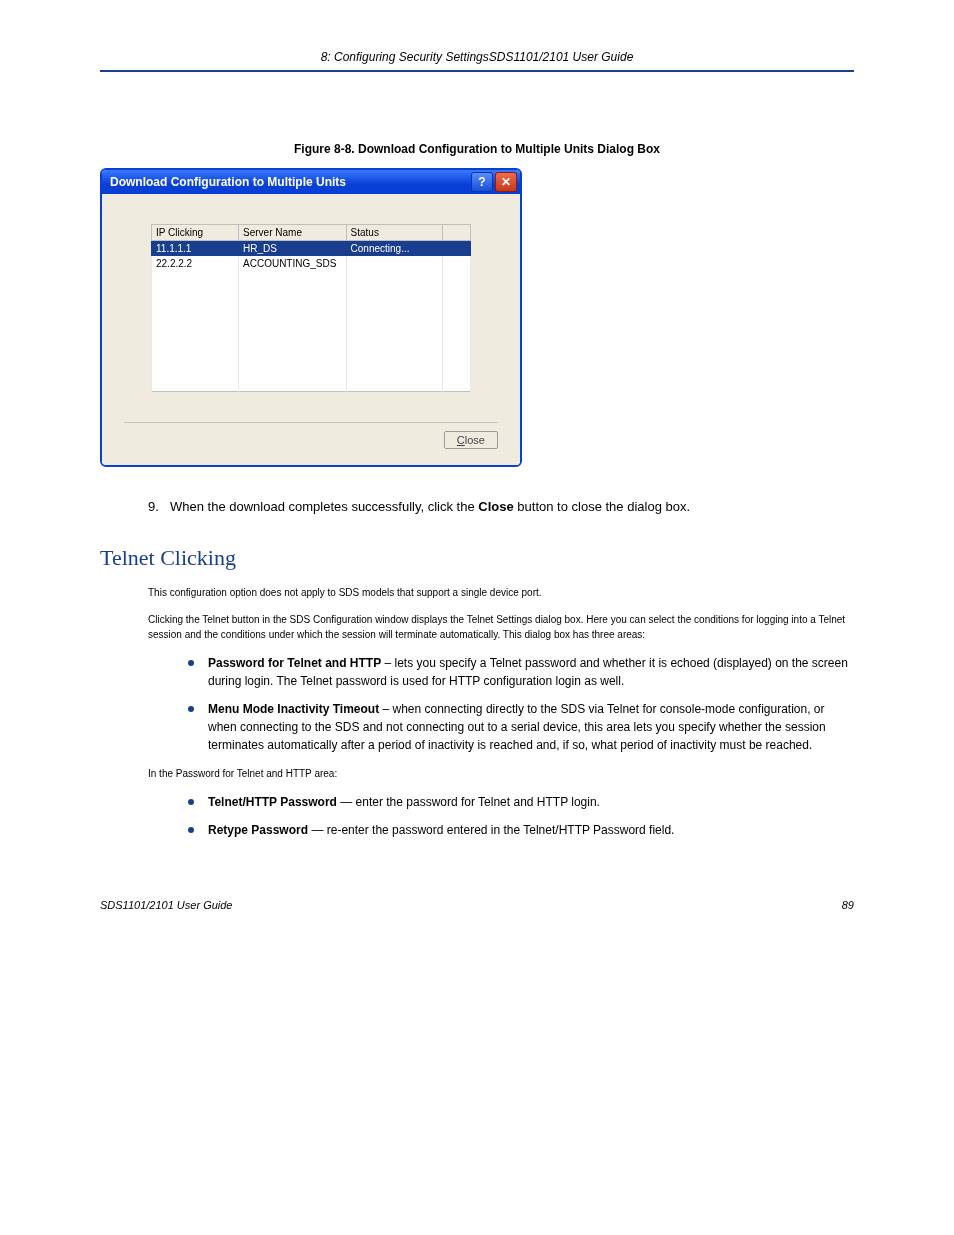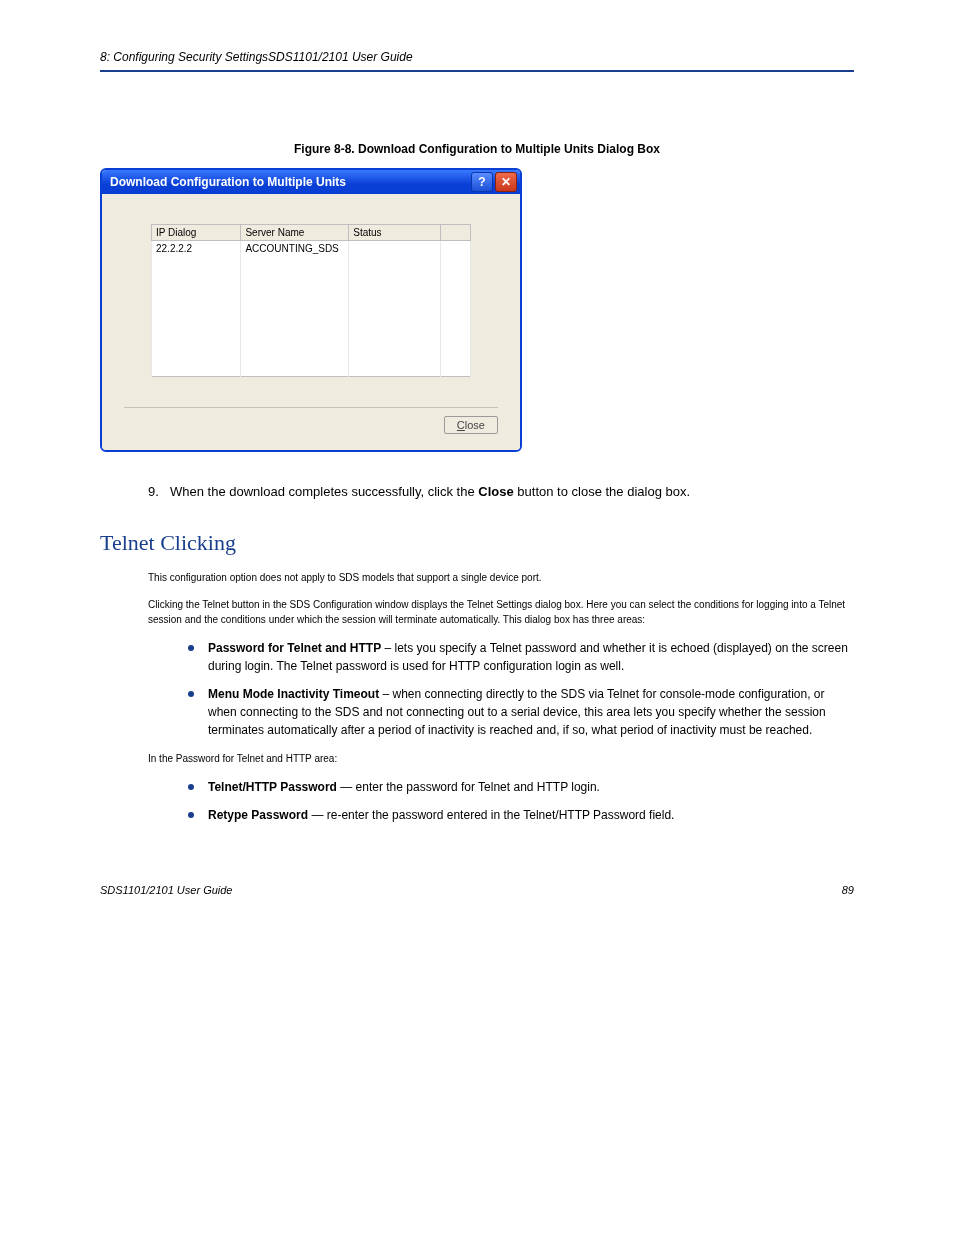--- a/index.html
+++ b/index.html
@@ -15,21 +15,21 @@
     box-sizing: border-box;
     padding: 50px 100px 60px 100px;
   }
   .top-rule {
     border: none;
     border-top: 2px solid #1a3e8e;
     margin: 0 0 18px 0;
   }
   .hdr-row {
     display: flex;
-    justify-content: flex-start;
+    justify-content: center;
     font-size: 12px;
     margin-bottom: 6px;
   }
   .hdr-left { font-style: italic; }
   .hdr-right { font-style: italic; }
   .fig-caption {
     text-align: center;
     font-weight: bold;
     font-size: 12px;
     margin: 70px 0 12px 0;
@@ -209,27 +209,33 @@
           <div class="xp-title-btn xp-help-btn">?</div>
           <div class="xp-title-btn xp-close-btn">✕</div>
         </div>
       </div>
       <div class="xp-body">
         <div class="xp-inset">
           <div class="xp-table-wrap">
             <table class="xp-table">
               <thead>
                 <tr>
-                  <th style="width:90px">IP Dialog</th>
+                  <th style="width:90px">IP Clicking</th>
                   <th style="width:100px">Server Name</th>
                   <th style="width:95px">Status</th>
                   <th style="width:25px"></th>
                 </tr>
               </thead>
               <tbody>
+                <tr class="xp-row-sel">
+                  <td>11.1.1.1</td>
+                  <td>HR_DS</td>
+                  <td>Connecting...</td>
+                  <td></td>
+                </tr>
                 <tr>
                   <td>22.2.2.2</td>
                   <td>ACCOUNTING_SDS</td>
                   <td></td>
                   <td></td>
                 </tr>
                 <tr>
                     <td></td>
                     <td></td>
                     <td></td>

